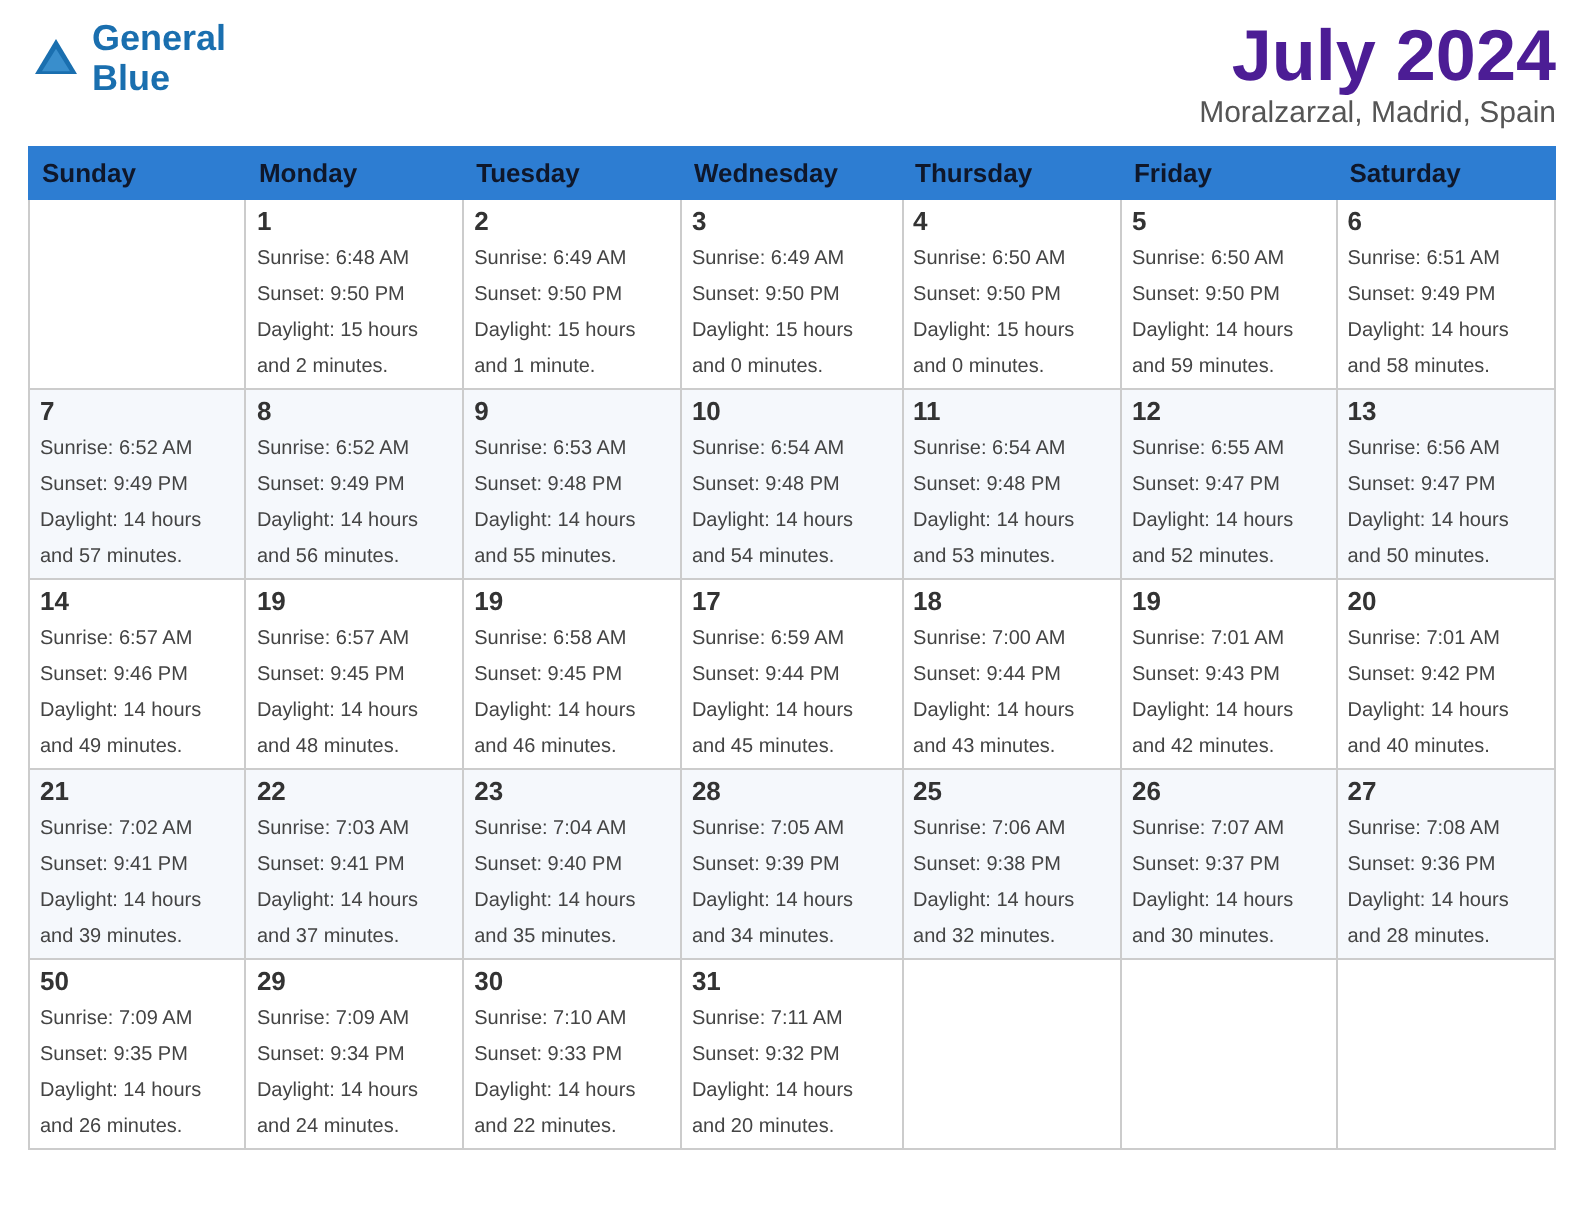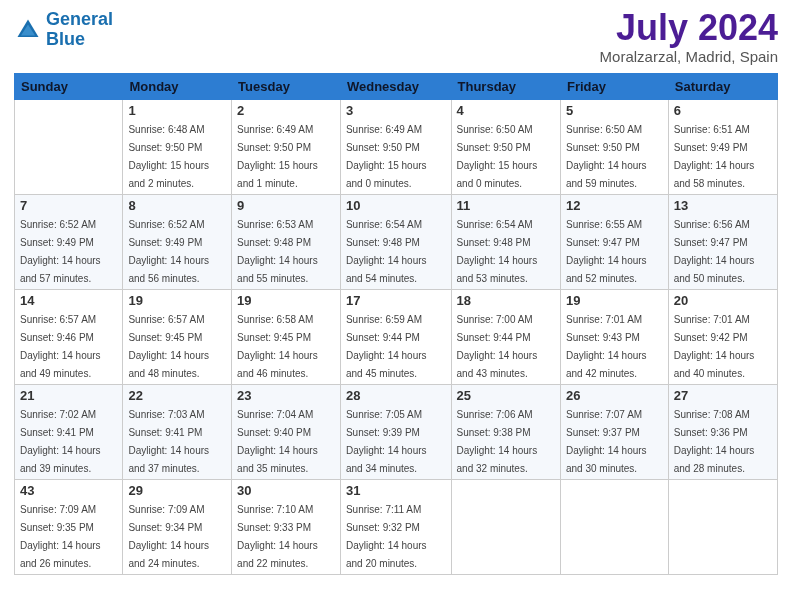--- a/index.html
+++ b/index.html
@@ -242,21 +242,21 @@
         <span class="cell-date">26</span>
         <span class="cell-info">Sunrise: 7:07 AM<br>Sunset: 9:37 PM<br>Daylight: 14 hours and 30 minutes.</span>
       </td>
           <td>
         <span class="cell-date">27</span>
         <span class="cell-info">Sunrise: 7:08 AM<br>Sunset: 9:36 PM<br>Daylight: 14 hours and 28 minutes.</span>
       </td>
         </tr>
         <tr>
           <td>
-        <span class="cell-date">43</span>
+        <span class="cell-date">50</span>
         <span class="cell-info">Sunrise: 7:09 AM<br>Sunset: 9:35 PM<br>Daylight: 14 hours and 26 minutes.</span>
       </td>
           <td>
         <span class="cell-date">29</span>
         <span class="cell-info">Sunrise: 7:09 AM<br>Sunset: 9:34 PM<br>Daylight: 14 hours and 24 minutes.</span>
       </td>
           <td>
         <span class="cell-date">30</span>
         <span class="cell-info">Sunrise: 7:10 AM<br>Sunset: 9:33 PM<br>Daylight: 14 hours and 22 minutes.</span>
       </td>

